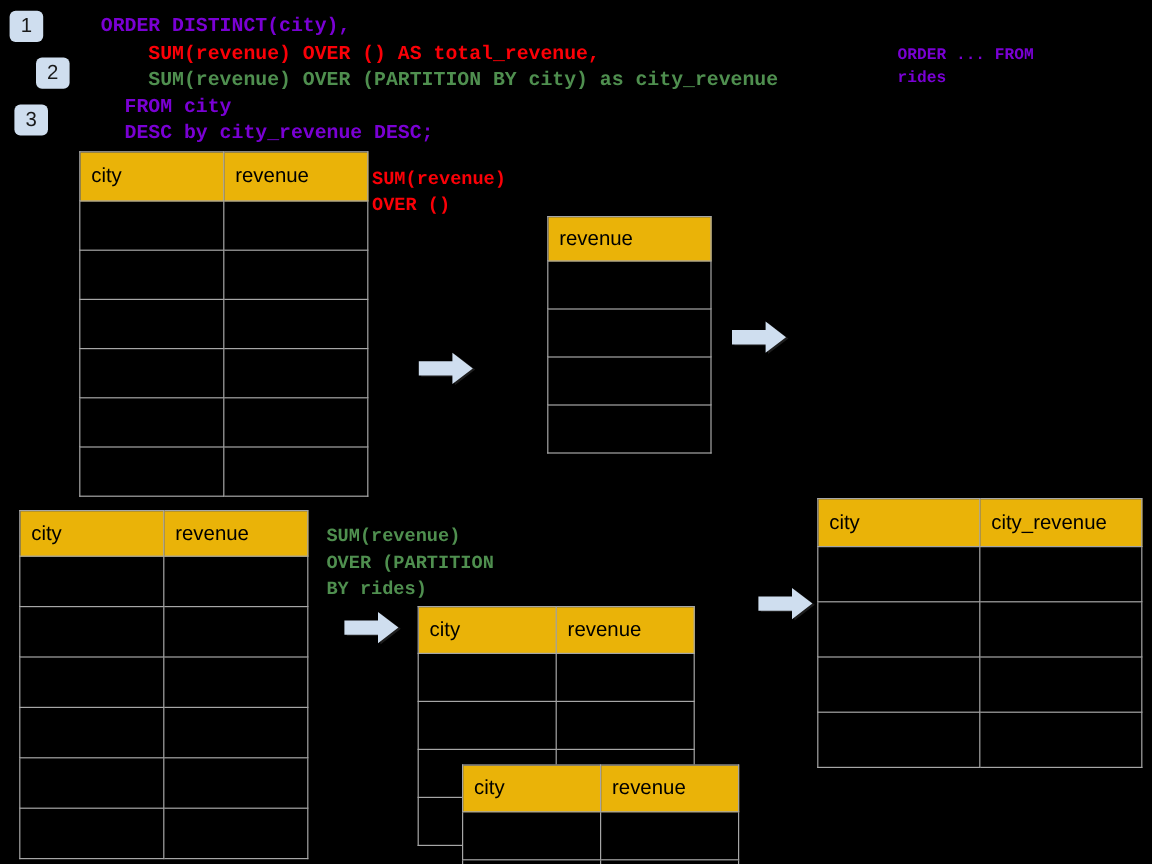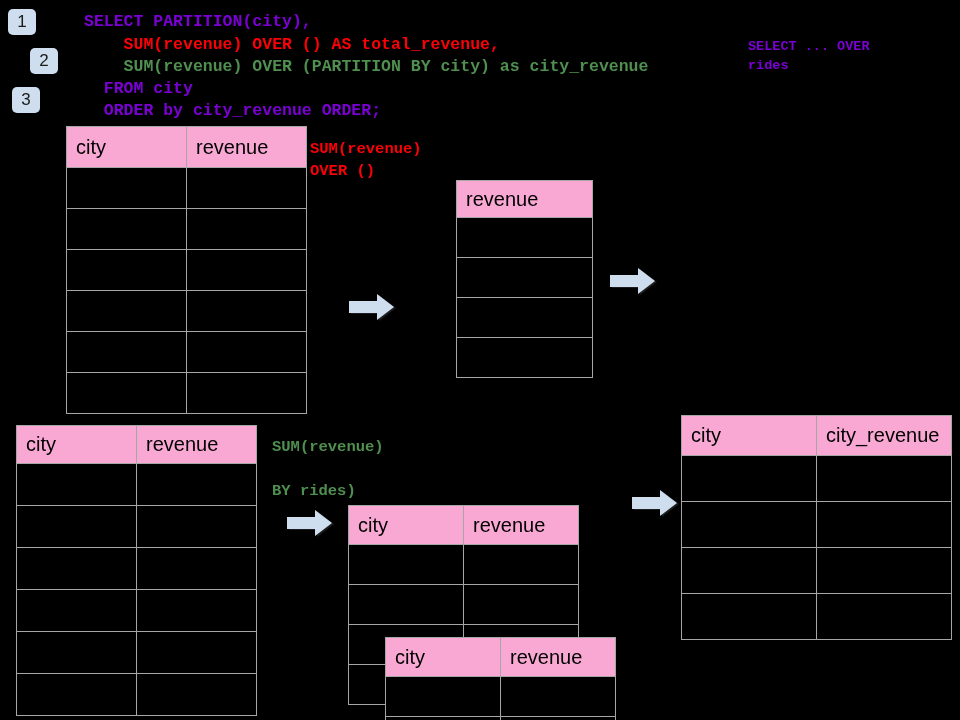--- a/index.html
+++ b/index.html
@@ -73,24 +73,24 @@
     border-collapse: collapse;
     background: #000000;
     table-layout: fixed;
   }
   .tbl td {
     border: 1px solid #a6a6a6;
     padding: 0;
     background: #000000;
   }
   .tbl td.hd {
-    background: #f9a8d4;
+    background: #eab308;
     color: #000000;
     font-family: "Liberation Sans", sans-serif;
-    font-size: 20px;
+    font-size: 17px;
     padding: 0 0 0 9px;
     vertical-align: middle;
     border-color: #a6a6a6;
   }
 
   
   .arrow {
     position: absolute;
     width: 52px;
     height: 32px;
@@ -98,33 +98,34 @@
 </style>
 </head>
 <body>
 
 <div id="slide">
 
   <div class="badge" style="left:8px;  top:9px;"><span>1</span></div>
   <div class="badge" style="left:30px; top:48px;"><span>2</span></div>
   <div class="badge" style="left:12px; top:87px;"><span>3</span></div>
 
-  <div class="code code-purple" style="left:84px; top:11px;">SELECT PARTITION(city),</div>
+  <div class="code code-purple" style="left:84px; top:11px;">ORDER DISTINCT(city),</div>
   <div class="code code-green" style="left:84px; top:56px;">    SUM(revenue) OVER (PARTITION BY city) as city_revenue</div>
   <div class="code code-red" style="left:84px; top:34px;">    SUM(revenue) OVER () AS total_revenue,</div>
   <div class="code code-purple" style="left:84px; top:78px;">  FROM city</div>
-  <div class="code code-purple" style="left:84px; top:100px;">  ORDER by city_revenue ORDER;</div>
-
-  <div class="side-note" style="left:748px; top:37px;">SELECT ... OVER</div>
+  <div class="code code-purple" style="left:84px; top:100px;">  DESC by city_revenue DESC;</div>
+
+  <div class="side-note" style="left:748px; top:37px;">ORDER ... FROM</div>
   <div class="side-note" style="left:748px; top:56px;">rides</div>
 
   <div class="anno anno-red" style="left:310px; top:138px;">SUM(revenue)</div>
   <div class="anno anno-red" style="left:310px; top:160px;">OVER ()</div>
 
   <div class="anno anno-green" style="left:272px; top:436px;">SUM(revenue)</div>
+  <div class="anno anno-green" style="left:272px; top:458px;">OVER (PARTITION</div>
   <div class="anno anno-green" style="left:272px; top:480px;">BY rides)</div>
 
   <table class="tbl" id="tbl-source-top" style="left:66px; top:126px; width:240px;">
     <colgroup>
         <col style="width:120px">
         <col style="width:120px">
       </colgroup>
     <tbody>
         <tr style="height: 41px;">
           <td class="hd">city</td>

